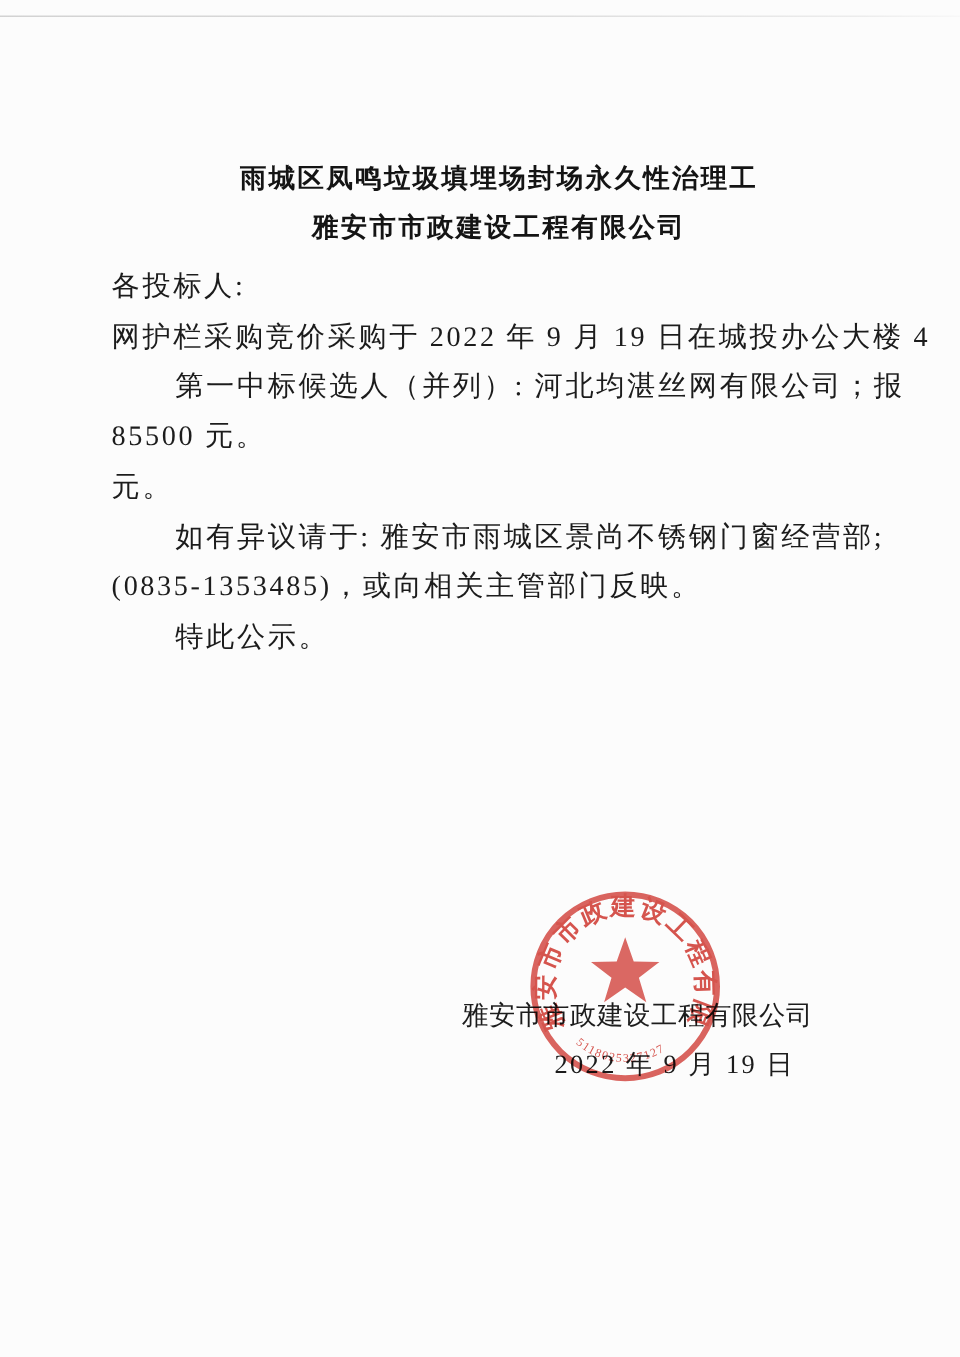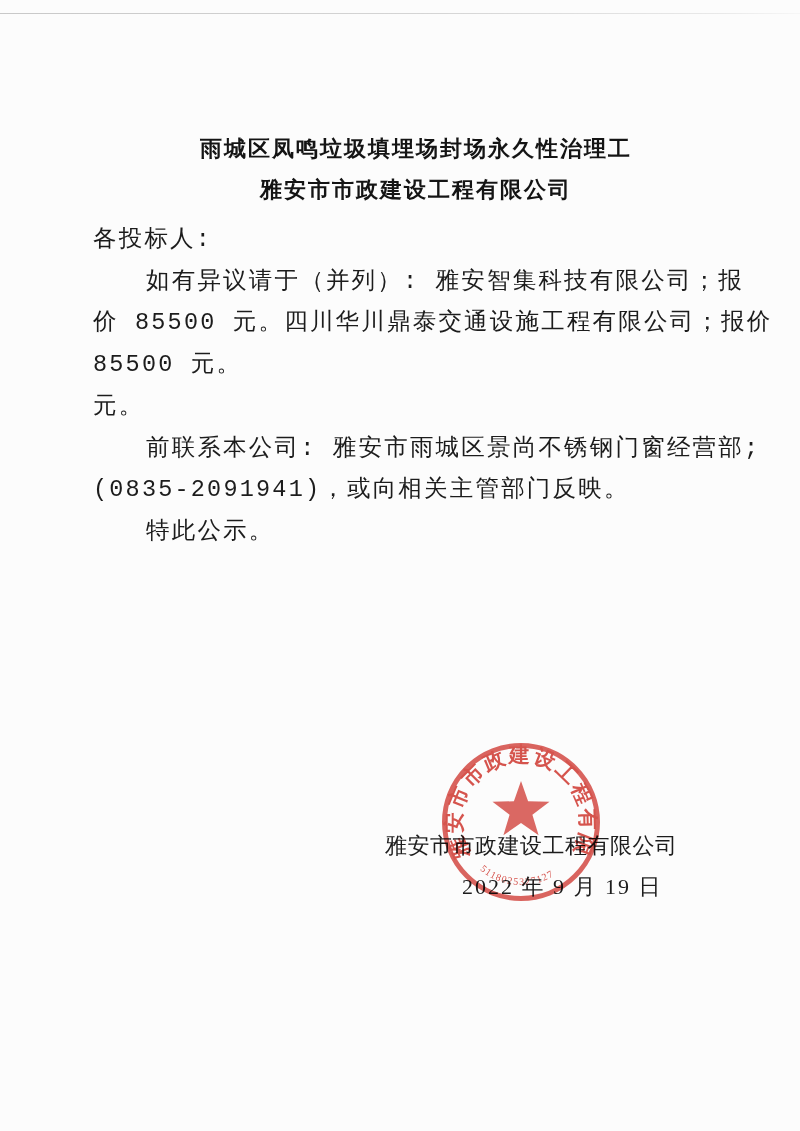--- a/index.html
+++ b/index.html
@@ -40,21 +40,21 @@
   .title-line { display: block; }
   .body-text {
     position: absolute;
     top: 219px;
     left: 93px;
     width: 640px;
     font-size: 23.5px;
     line-height: 41.7px;
     letter-spacing: 2.2px;
   }
-  .line { white-space: nowrap; font-family: Liberation Mono, monospace; }
+  .line { white-space: nowrap; }
   .indent { padding-left: 53px; }
   .signature-company {
     position: absolute;
     top: 831px;
     left: 385px;
     font-size: 22px;
     letter-spacing: 0.5px;
     white-space: nowrap;
   }
   .signature-date {
@@ -96,26 +96,26 @@
 
   <div class="scan-line"></div>
 
   <h1 class="title">
     <span class="title-line">雨城区凤鸣垃圾填埋场封场永久性治理工</span>
     <span class="title-line">雅安市市政建设工程有限公司</span>
   </h1>
 
   <div class="body-text">
     <div class="line">各投标人:</div>
-    <div class="line indent">如有异议请于（并列）: 雅安智集科技有限公司；报</div>
-    <div class="line">价 85500 元。四川华川鼎泰交通设施工程有限公司；报价</div>
+    <div class="line">网护栏采购竞价采购于 2022 年 9 月 19 日在城投办公大楼 4</div>
+    <div class="line indent">第一中标候选人（并列）: 河北均湛丝网有限公司；报</div>
     <div class="line">85500 元。</div>
     <div class="line">元。</div>
-    <div class="line indent">前联系本公司: 雅安市雨城区景尚不锈钢门窗经营部;</div>
-    <div class="line">(0835-2091941)，或向相关主管部门反映。</div>
+    <div class="line indent">如有异议请于: 雅安市雨城区景尚不锈钢门窗经营部;</div>
+    <div class="line">(0835-1353485)，或向相关主管部门反映。</div>
     <div class="line indent">特此公示。</div>
   </div>
 
   <div class="signature-company">雅安市市政建设工程有限公司</div>
   <div class="signature-date">2022 年 9 月 19 日</div>
 
   <svg class="seal" viewBox="0 0 170 170" xmlns="http://www.w3.org/2000/svg">
     <circle cx="85" cy="85" r="76.5" fill="none" stroke="#d5463f" stroke-width="5" stroke-opacity="0.9"></circle>
     <polygon points="85,44 92.1,64.3 113.5,64.7 96.4,77.7 102.6,98.3 85,86 67.4,98.3 73.6,77.7 56.5,64.7 77.9,64.3" fill="#d5463f" fill-opacity="0.88"></polygon>
     <defs>

